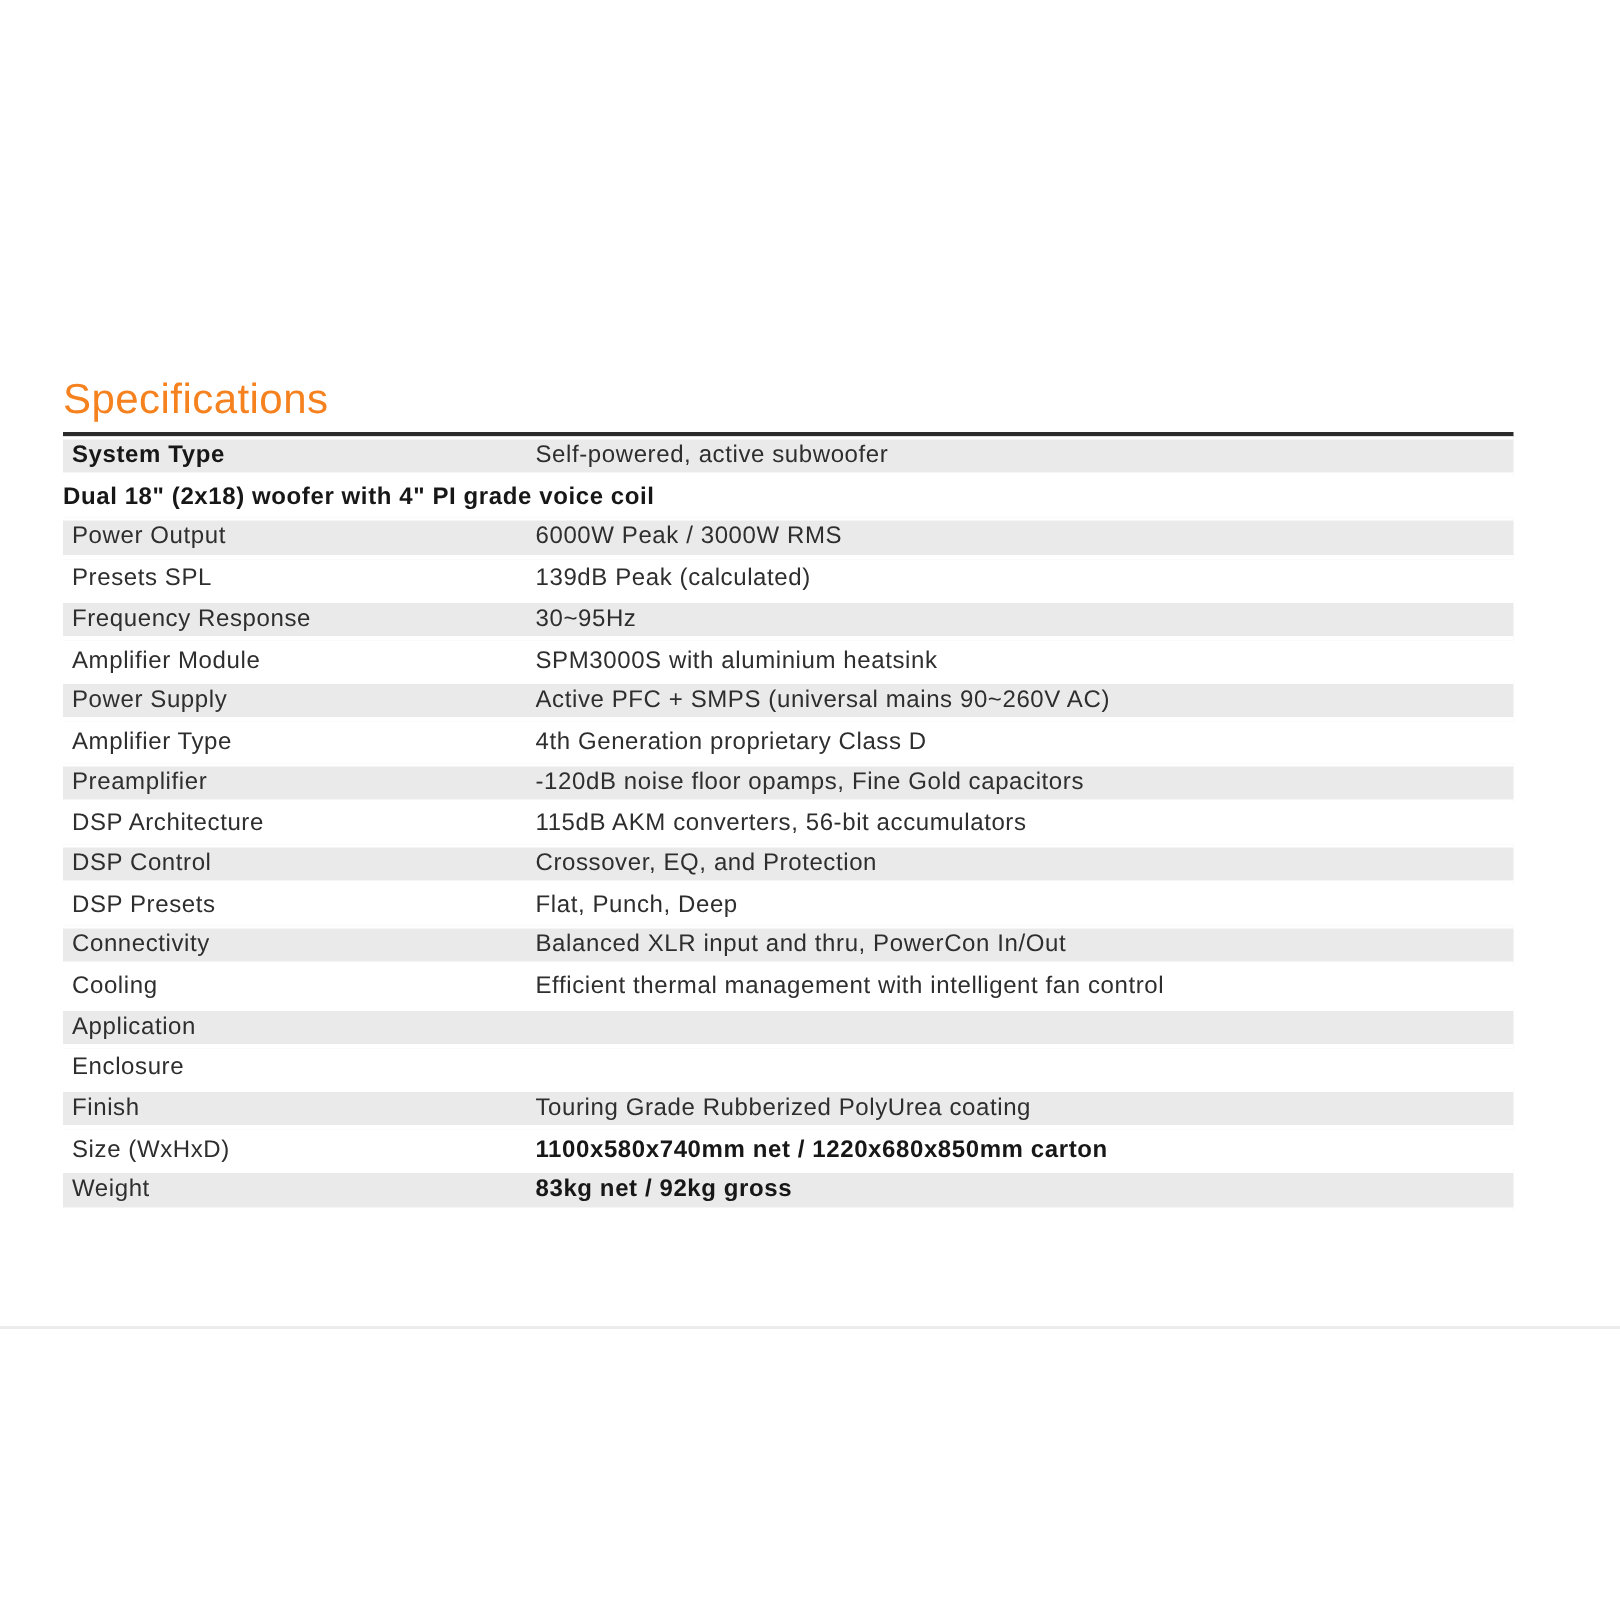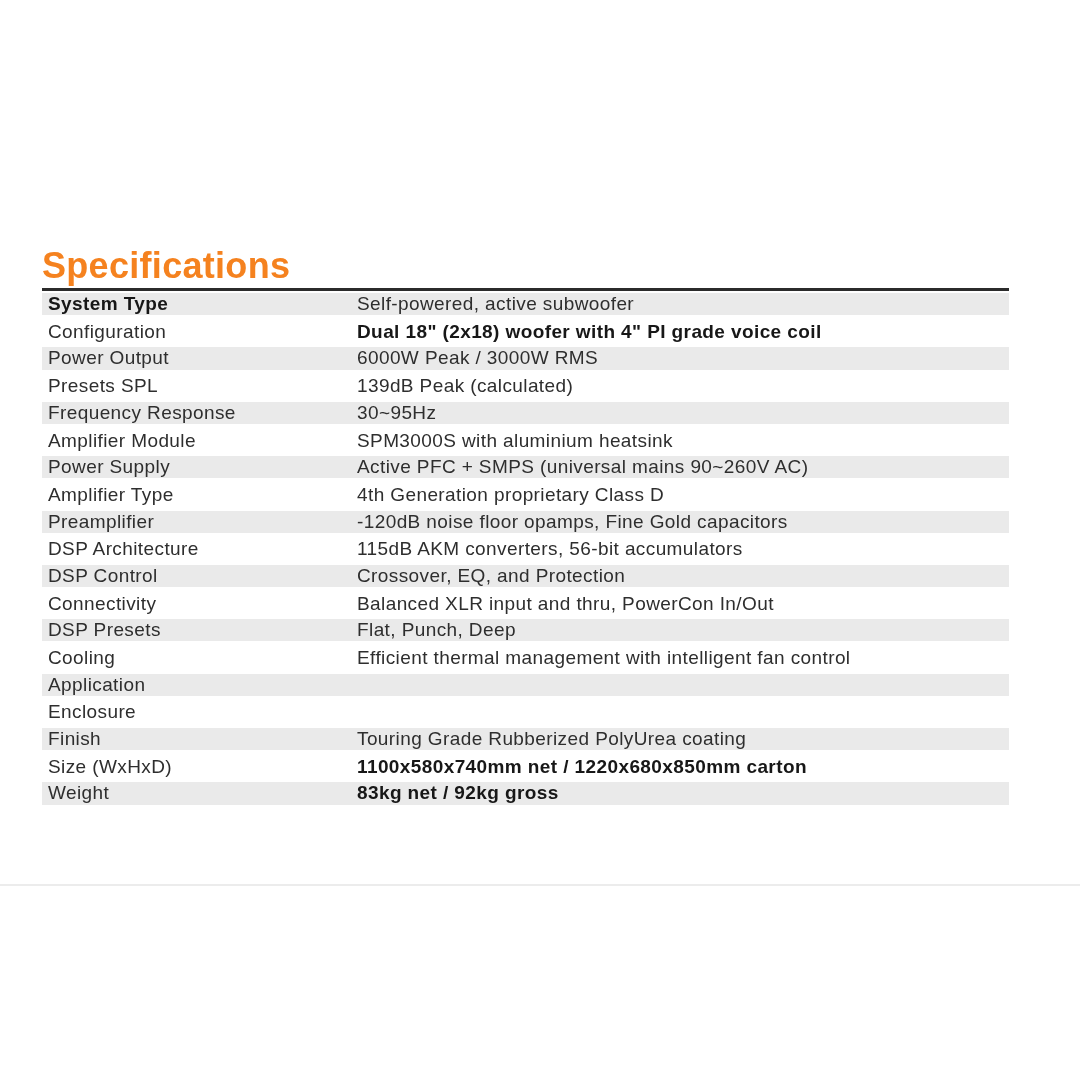--- a/index.html
+++ b/index.html
@@ -7,23 +7,23 @@
     width: 1080px; height: 1080px;
     background: #ffffff;
     font-family: "Liberation Sans", sans-serif;
     overflow: hidden;
   }
   .sheet { position: absolute; inset: 0; width: 1080px; height: 1080px; background: #fff; }
 
   .page-title {
     position: absolute;
     left: 42px; top: 249px;
-    font-size: 36px;
+    font-size: 28px;
     line-height: 33px;
-    font-weight: 700;
+    font-weight: 400;
     letter-spacing: 0.3px;
     color: var(--accent, #F5821F);
   }
 
   .heading-divider {
     position: absolute;
     left: 42px; top: 288px;
     width: 967px; height: 3px;
     background: var(--rule, #2b2b2b);
   }
@@ -31,21 +31,21 @@
   .spec-table {
     position: absolute;
     left: 42px; top: 291px;
     width: 967px;
   }
 
   .spec-row {
     display: flex;
     align-items: center;
     height: 27.2px;
-    font-size: 19px;
+    font-size: 16px;
     letter-spacing: 0.4px;
     color: #2e2e2e;
     justify-content: space-between;
   }
   .spec-row:nth-child(odd) {
     background: var(--stripe, #eaeaea);
     border-top: 2px solid #ffffff;
     border-bottom: 3px solid #ffffff;
   }
 
@@ -79,21 +79,20 @@
 
   <div class="heading-divider"></div>
 
   <div class="spec-table">
   <div class="spec-row">
     <span class="spec-label bold">System Type</span>
     <span class="spec-value">Self-powered, active subwoofer</span>
   </div>
 
   <div class="spec-row">
-    <span class="spec-label">Configuration</span>
     <span class="spec-value bold">Dual 18" (2x18) woofer with 4" PI grade voice coil</span>
   </div>
 
   <div class="spec-row">
     <span class="spec-label">Power Output</span>
     <span class="spec-value">6000W Peak / 3000W RMS</span>
   </div>
 
   <div class="spec-row">
     <span class="spec-label">Presets SPL</span>
@@ -129,27 +128,27 @@
     <span class="spec-label">DSP Architecture</span>
     <span class="spec-value">115dB AKM converters, 56-bit accumulators</span>
   </div>
 
   <div class="spec-row">
     <span class="spec-label">DSP Control</span>
     <span class="spec-value">Crossover, EQ, and Protection</span>
   </div>
 
   <div class="spec-row">
-    <span class="spec-label">Connectivity</span>
-    <span class="spec-value">Balanced XLR input and thru, PowerCon In/Out</span>
+    <span class="spec-label">DSP Presets</span>
+    <span class="spec-value">Flat, Punch, Deep</span>
   </div>
 
   <div class="spec-row">
-    <span class="spec-label">DSP Presets</span>
-    <span class="spec-value">Flat, Punch, Deep</span>
+    <span class="spec-label">Connectivity</span>
+    <span class="spec-value">Balanced XLR input and thru, PowerCon In/Out</span>
   </div>
 
   <div class="spec-row">
     <span class="spec-label">Cooling</span>
     <span class="spec-value">Efficient thermal management with intelligent fan control</span>
   </div>
 
   <div class="spec-row">
     <span class="spec-label">Application</span>
   </div>

